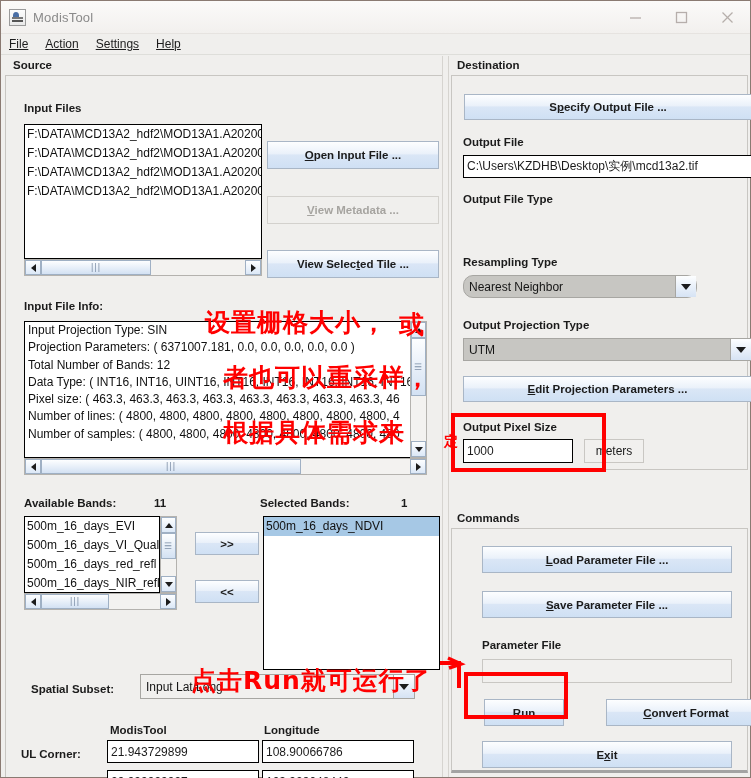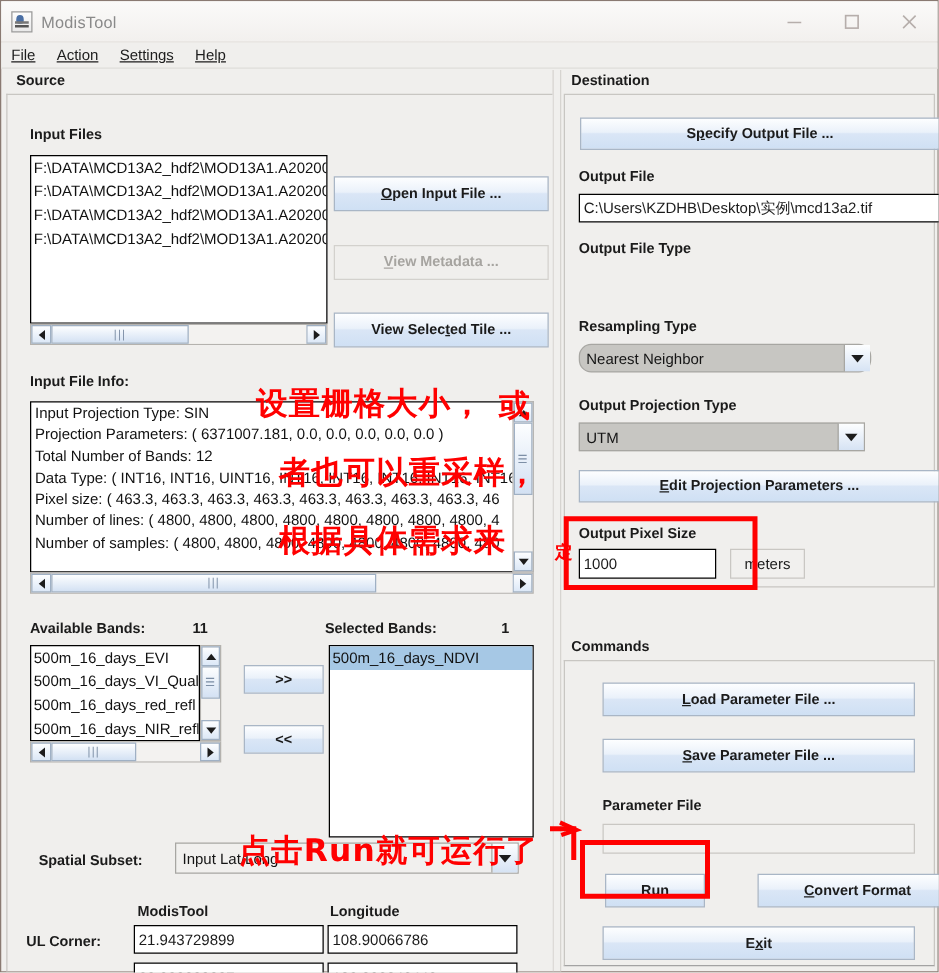--- a/index.html
+++ b/index.html
@@ -353,21 +353,21 @@
             </div>
         </div>
 
         <div class="btn" style="position:absolute;left:189px;top:456px;width:64px;height:23px;">
           <span>&gt;&gt;</span>
         </div>
         <div class="btn" style="position:absolute;left:189px;top:504px;width:64px;height:23px;">
           <span>&lt;&lt;</span>
         </div>
 
-        <div class="listbox" style="position:absolute;left:257px;top:440px;width:164px;height:154px;">
+        <div class="listbox" style="position:absolute;left:257px;top:440px;width:177px;height:154px;">
           <div class="listrow sel">500m_16_days_NDVI</div>
         </div>
 
         <div class="lbl" style="position:absolute;left:25px;top:607px;">Spatial Subset:</div>
         <div class="combo combo-white" style="position:absolute;left:134px;top:598px;width:275px;height:25px;">
           <span>Input Lat/Long</span>
           <span class="arrowbox">
               <span class="tri-down"></span>
             </span>
         </div>
@@ -412,42 +412,42 @@
 
         <div class="lbl" style="position:absolute;left:11px;top:180px;">Resampling Type</div>
         <div class="combo" style="position:absolute;left:11px;top:199px;width:234px;height:23px;border-radius:10px;">
           <span>Nearest Neighbor</span>
           <span class="arrowbox">
               <span class="tri-down"></span>
             </span>
         </div>
 
         <div class="lbl" style="position:absolute;left:11px;top:243px;">Output Projection Type</div>
-        <div class="combo" style="position:absolute;left:11px;top:262px;width:229px;height:23px;">
+        <div class="combo" style="position:absolute;left:11px;top:262px;width:289px;height:23px;">
           <span>UTM</span>
           <span class="arrowbox">
               <span class="tri-down"></span>
             </span>
         </div>
 
         <div class="btn" style="position:absolute;left:11px;top:300px;width:289px;height:26px;">
           <span><u>E</u>dit Projection Parameters ...</span>
         </div>
 
         <div class="lbl" style="position:absolute;left:11px;top:345px;">Output Pixel Size</div>
         <div class="field" style="position:absolute;left:11px;top:363px;width:110px;height:24px;">
           <span>1000</span>
         </div>
         <div class="field readonlyish" style="position:absolute;left:132px;top:363px;width:60px;height:24px;justify-content:center;padding-left:0;">
           <span>meters</span>
         </div>
       </div>
 
       <div class="grouplabel" style="position:absolute;top:453px;left:0;padding-left:8px;">Commands</div>
-      <div class="groupbox" style="top:472px;bottom:4px;border-right:1px solid #c8c6c2;border-bottom:1px solid #a3a3a3;">
+      <div class="groupbox" style="top:472px;bottom:4px;border-right:1px solid #c8c6c2;border-bottom:3px solid #a3a3a3;">
 
         <div class="btn" style="position:absolute;left:30px;top:17px;width:250px;height:27px;">
           <span><u>L</u>oad Parameter File ...</span>
         </div>
         <div class="btn" style="position:absolute;left:30px;top:62px;width:250px;height:27px;">
           <span><u>S</u>ave Parameter File ...</span>
         </div>
 
         <div class="lbl" style="position:absolute;left:30px;top:110px;">Parameter File</div>
         <div class="field readonlyish" style="position:absolute;left:30px;top:130px;width:250px;height:24px;">

